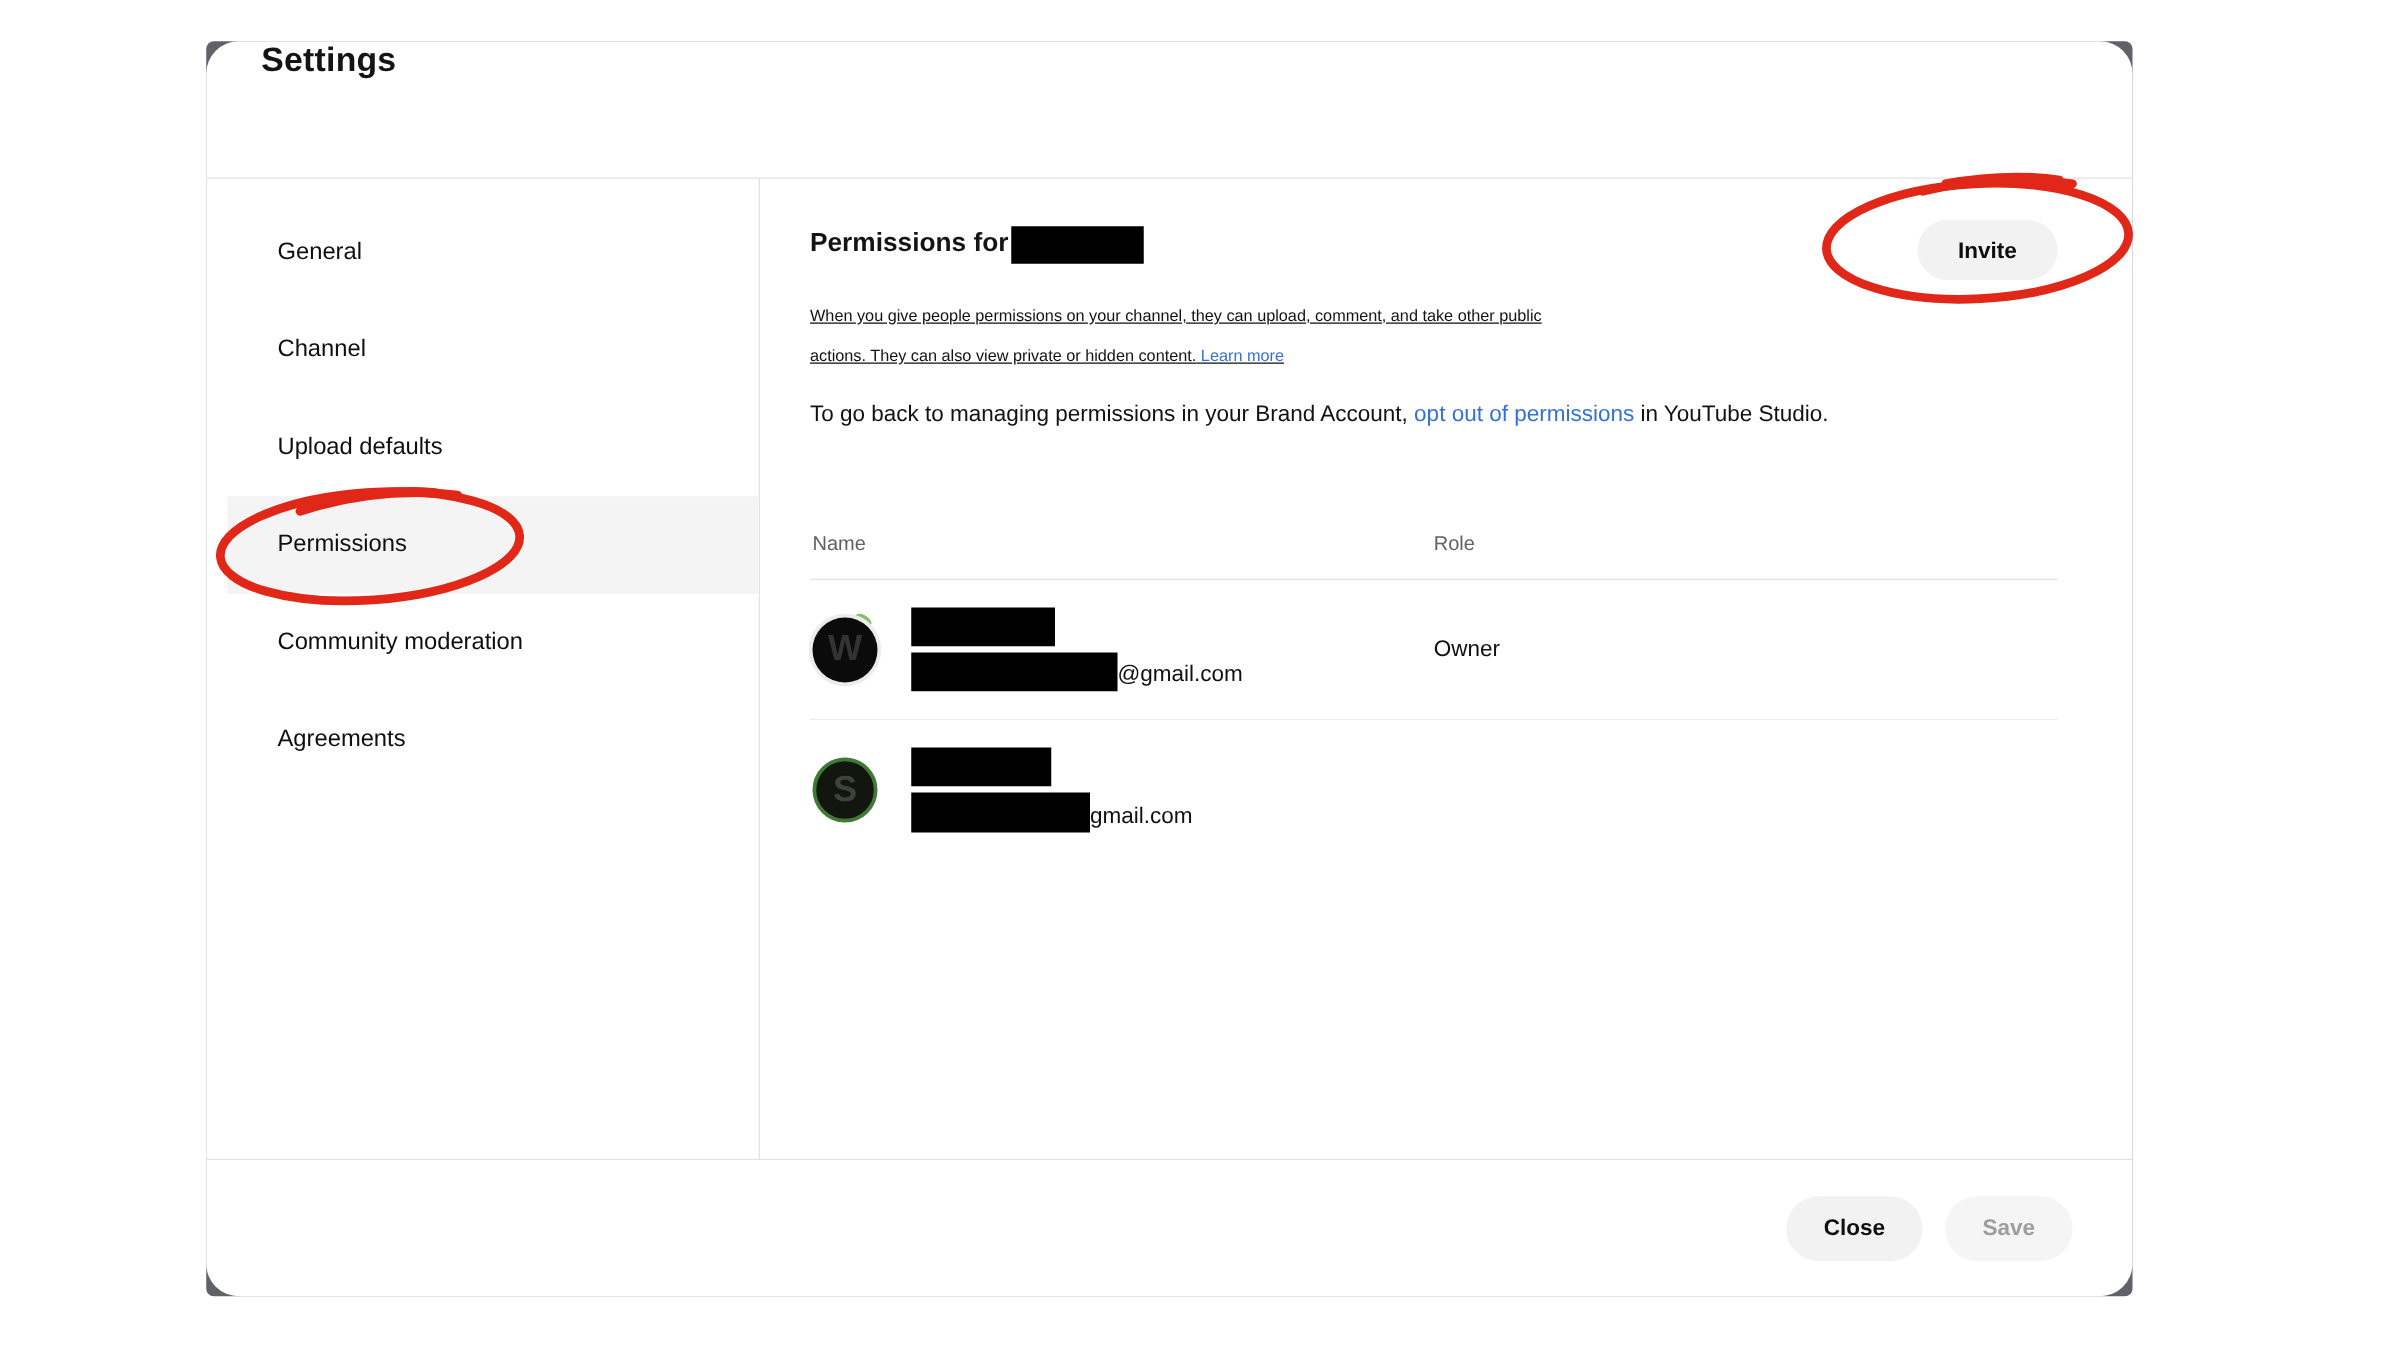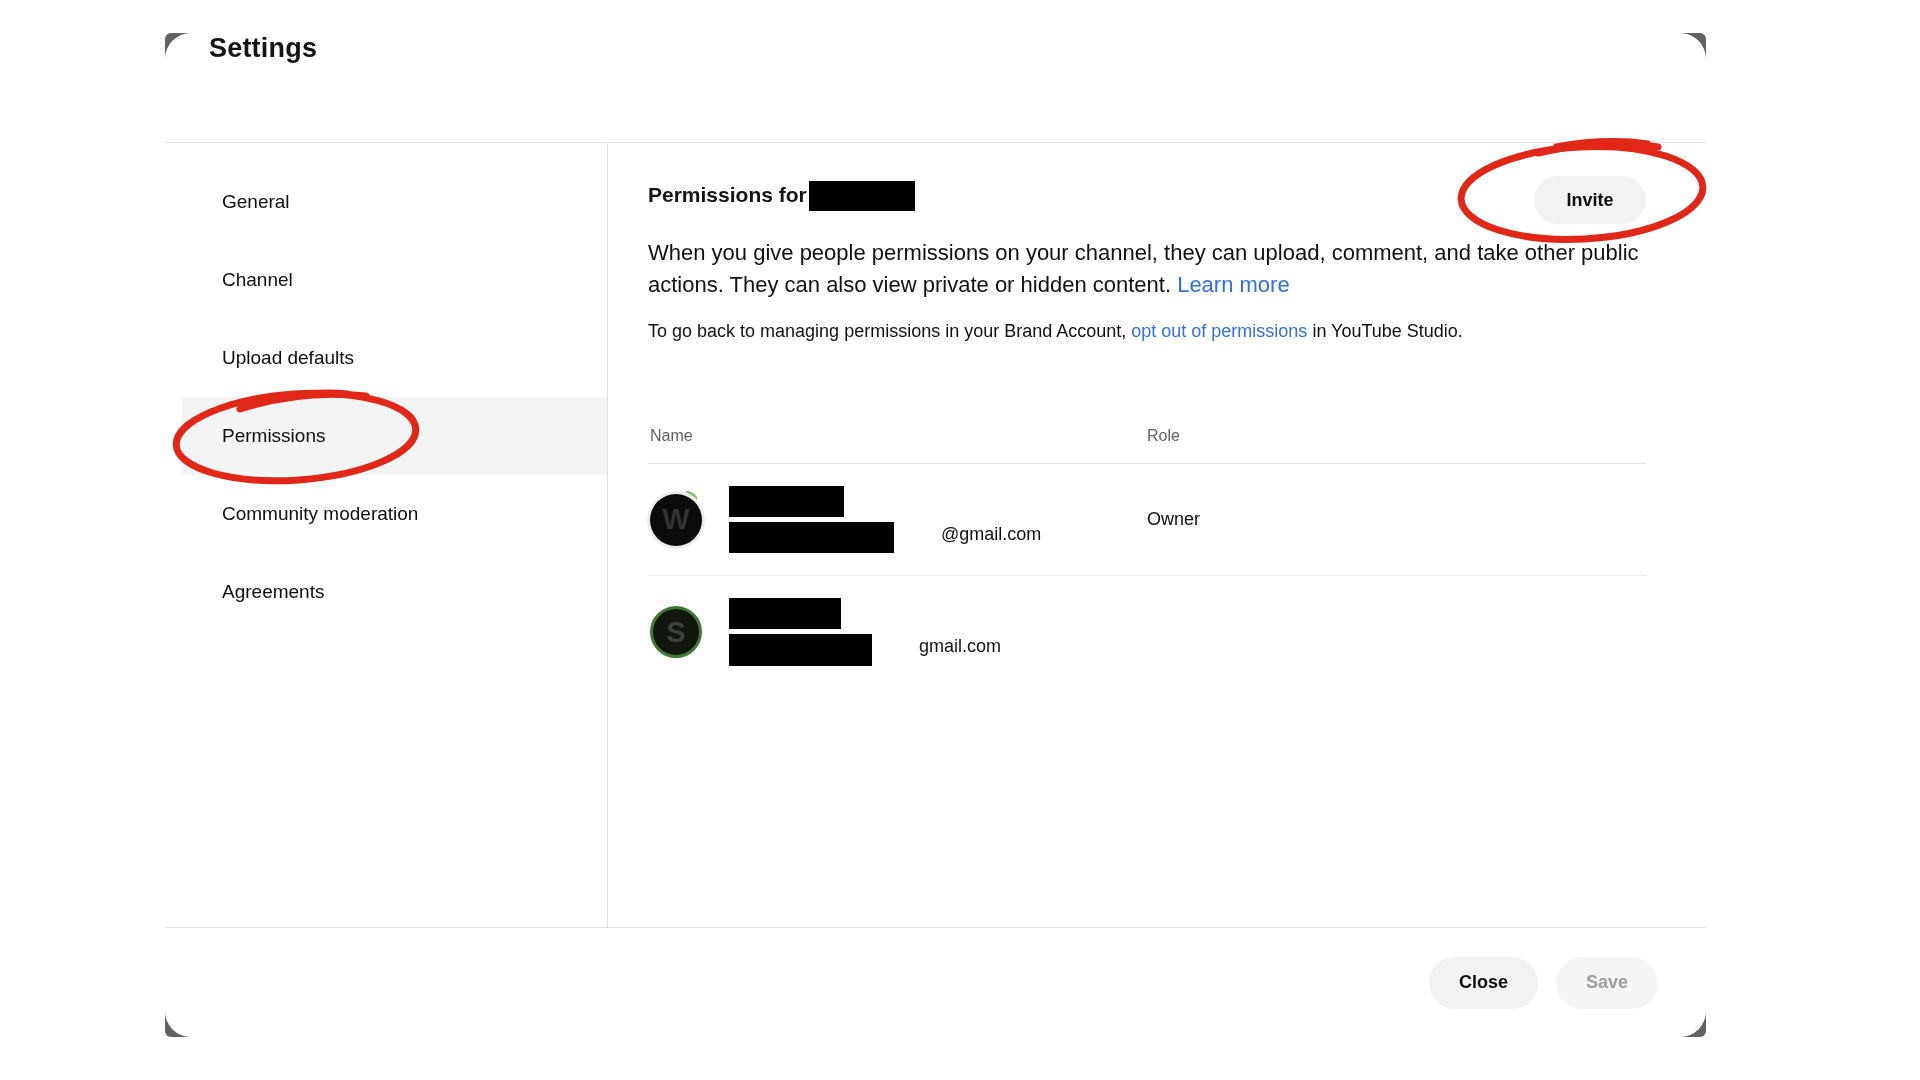--- a/index.html
+++ b/index.html
@@ -28,21 +28,21 @@
 
   .heading-row { display:flex; align-items:center; gap:2px; height:32px; }
   .main-heading { font-size:21px; font-weight:bold; color:#141414; white-space:nowrap; }
   .redact { background:#000; display:inline-block; }
   .redact.h-box { width:106px; height:30px; margin-top:2px; }
 
   .invite-btn { position:absolute; top:33px; right:60px; width:112px; height:48px;
     border:none; border-radius:24px; background:#f2f2f2; color:#0f0f0f;
     font-family:inherit; font-size:18px; font-weight:bold; cursor:pointer; }
 
-  .para { margin-top:26px; font-size:22px; line-height:32px; color:#111; }
+  .para { margin-top:26px; font-size:13px; line-height:32px; color:#111;text-decoration:underline; }
   .para2 { margin-top:14px; font-size:18px; line-height:32px; color:#111; }
   a.link { color:#3470dc; text-decoration:none; cursor:pointer; }
 
   .perm-table { margin-top:52px; }
   .thead { display:grid; grid-template-columns:497px 1fr; padding:28px 0 18px 2px;
     font-size:16px; color:#606060; border-bottom:1px solid #e3e3e3; }
   .trow { display:grid; grid-template-columns:497px 1fr; align-items:center;
     padding:22px 0 22px 2px; }
   .trow.bordered { border-bottom:1px solid #ededed; }
 
@@ -55,21 +55,21 @@
   .avatar.av1 .green-sliver { position:absolute; top:-2px; right:4px; width:15px; height:9px;
     border-radius:50%; border-top:3px solid #86c06c; transform:rotate(32deg); }
   .avatar.av2 { background:#12160f; border:3px solid #417a34; }
   .avatar.av2 .letter { color:#3c443a; }
 
   .name-lines { display:flex; flex-direction:column; }
   .redact.name-box1 { width:115px; height:31px; }
   .redact.email-box1 { width:165px; height:31px; }
   .redact.name-box2 { width:112px; height:31px; }
   .redact.email-box2 { width:143px; height:32px; }
-  .email-line { display:flex; align-items:flex-start; margin-top:5px;gap:47px; }
+  .email-line { display:flex; align-items:flex-end; margin-top:5px; }
   .email-suffix { font-size:18px; color:#111; line-height:24px; padding-bottom:2px; }
 
   .role-cell { font-size:18px; color:#0f0f0f; display:flex; align-items:center; gap:14px; }
   .role-dropdown { display:flex; align-items:center; gap:14px; cursor:pointer;
     background:none; border:none; font-family:inherit; font-size:18px; color:#0f0f0f; }
   .chev { width:20px; height:12px; }
 
   .dialog-footer { flex:none; height:110px; border-top:1px solid #e3e3e3;
     display:flex; align-items:center; justify-content:flex-end; gap:18px;
     padding-right:48px; }

